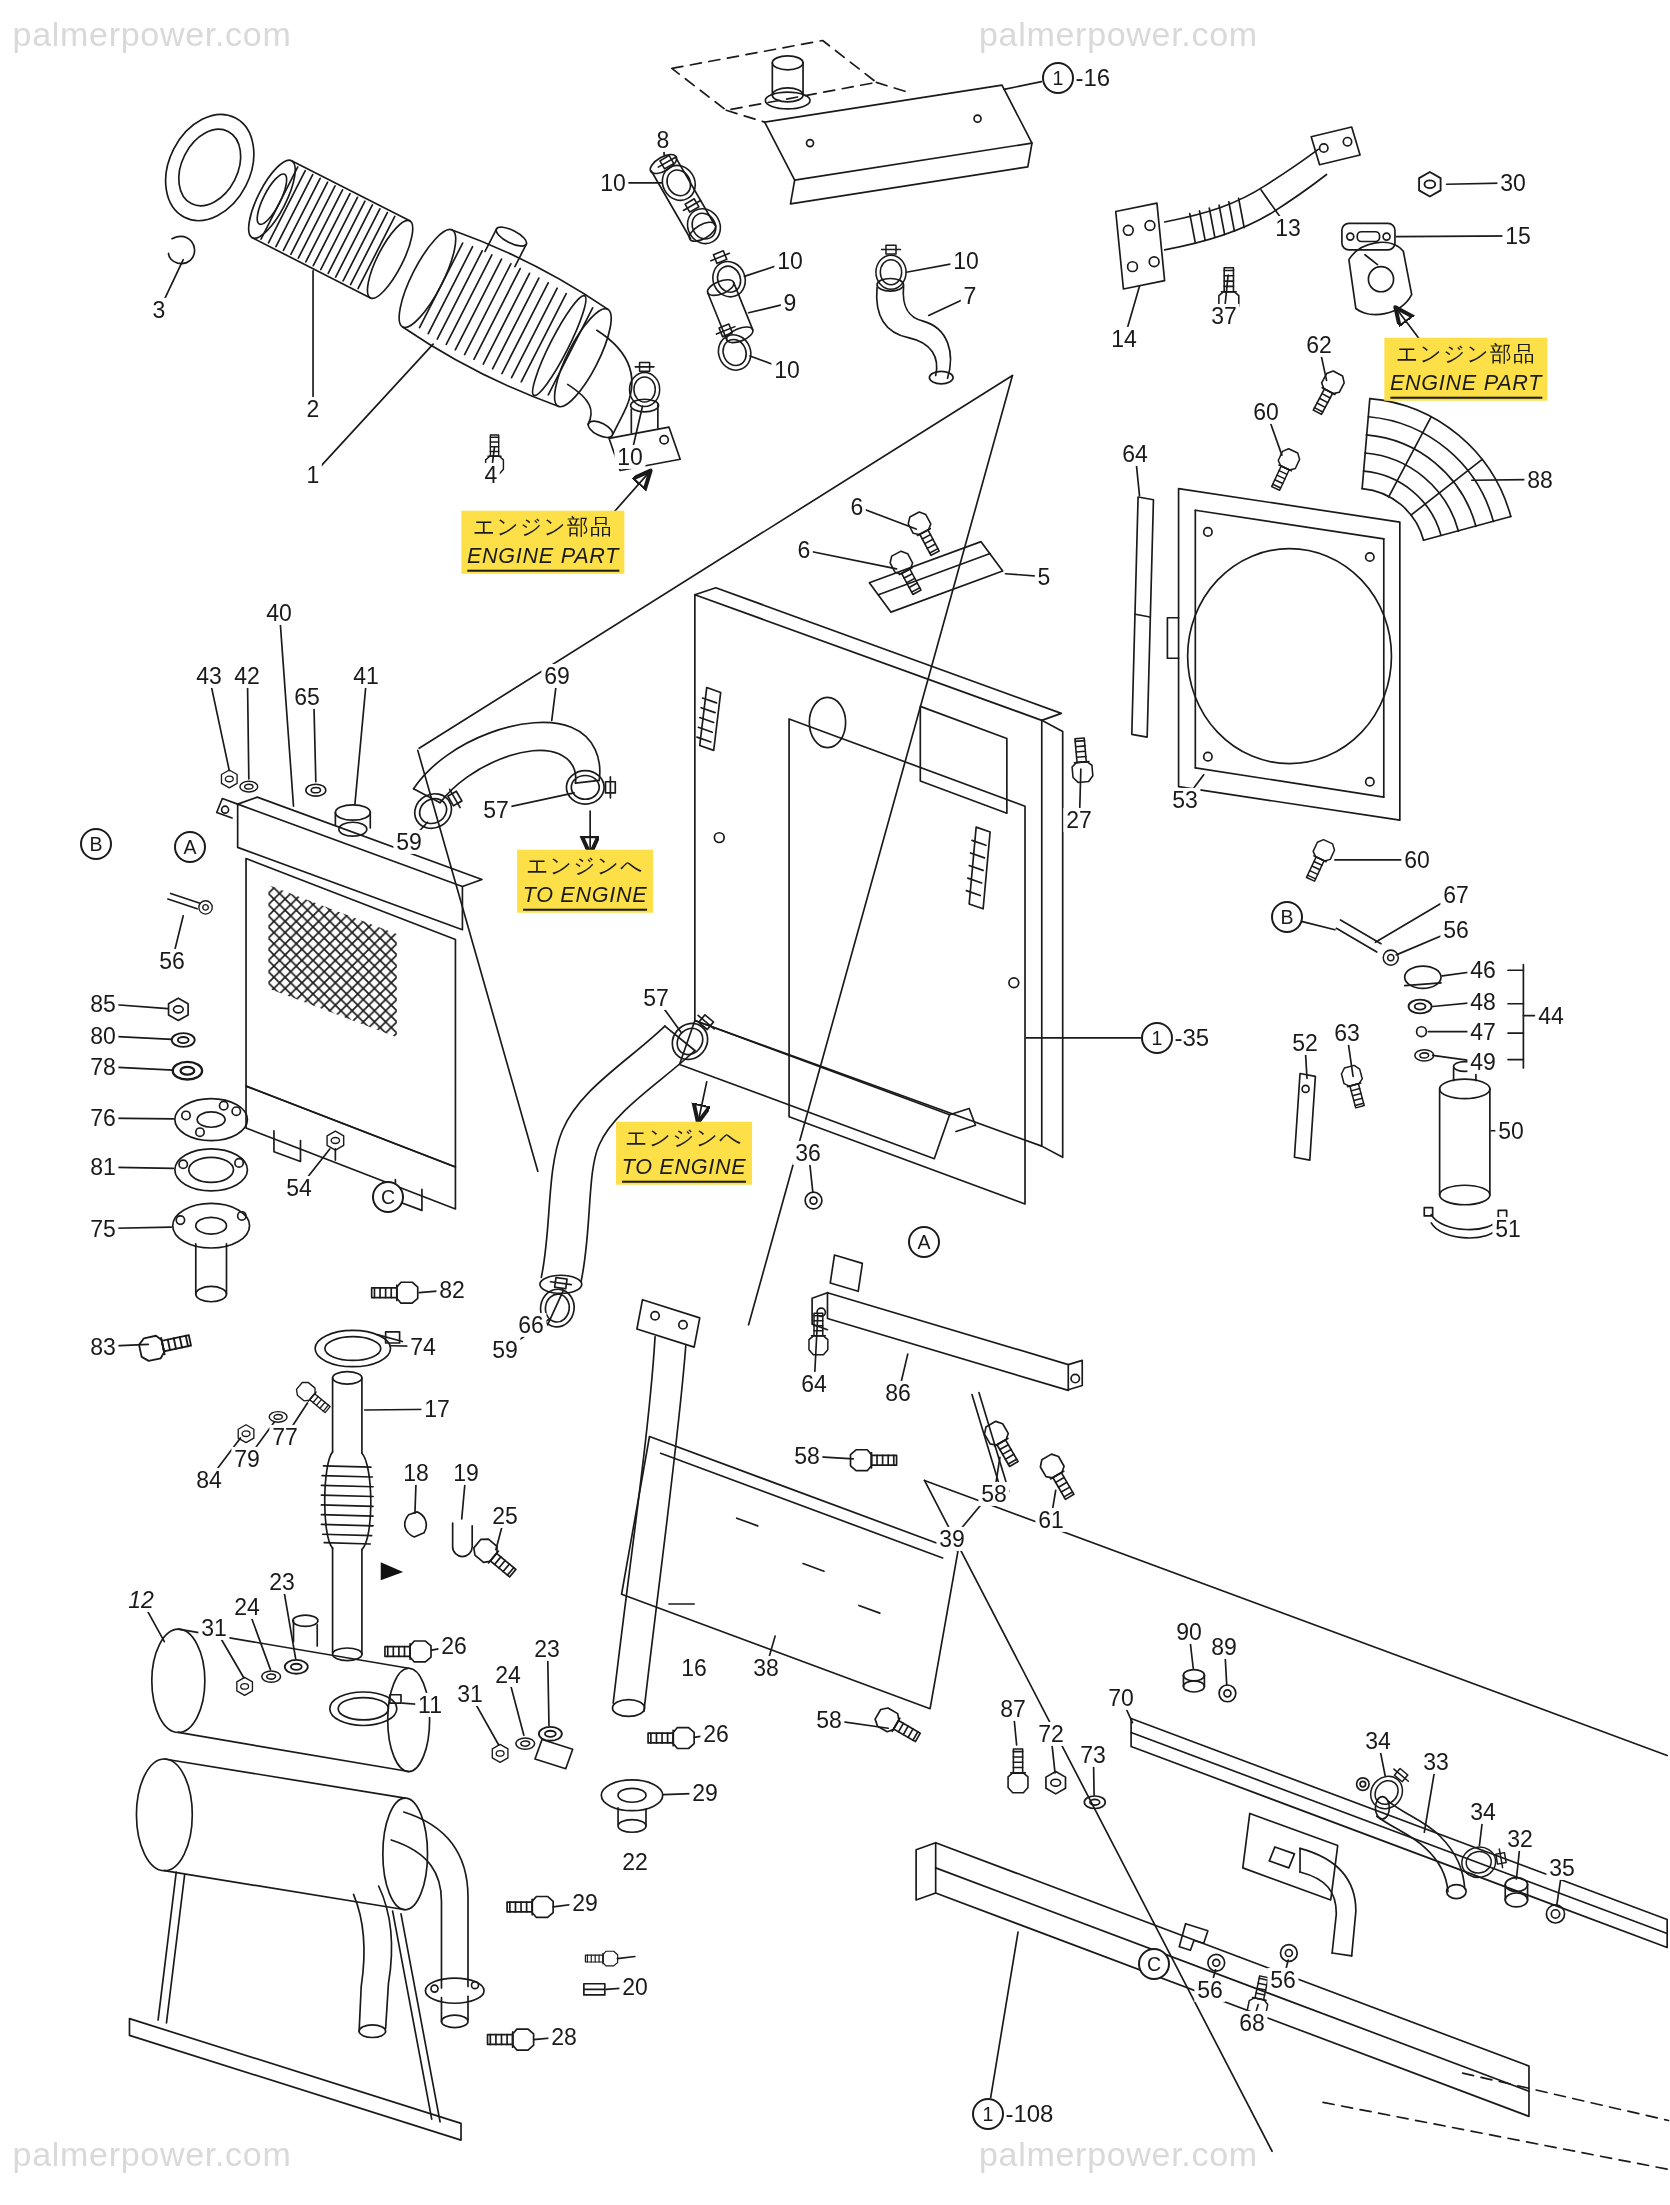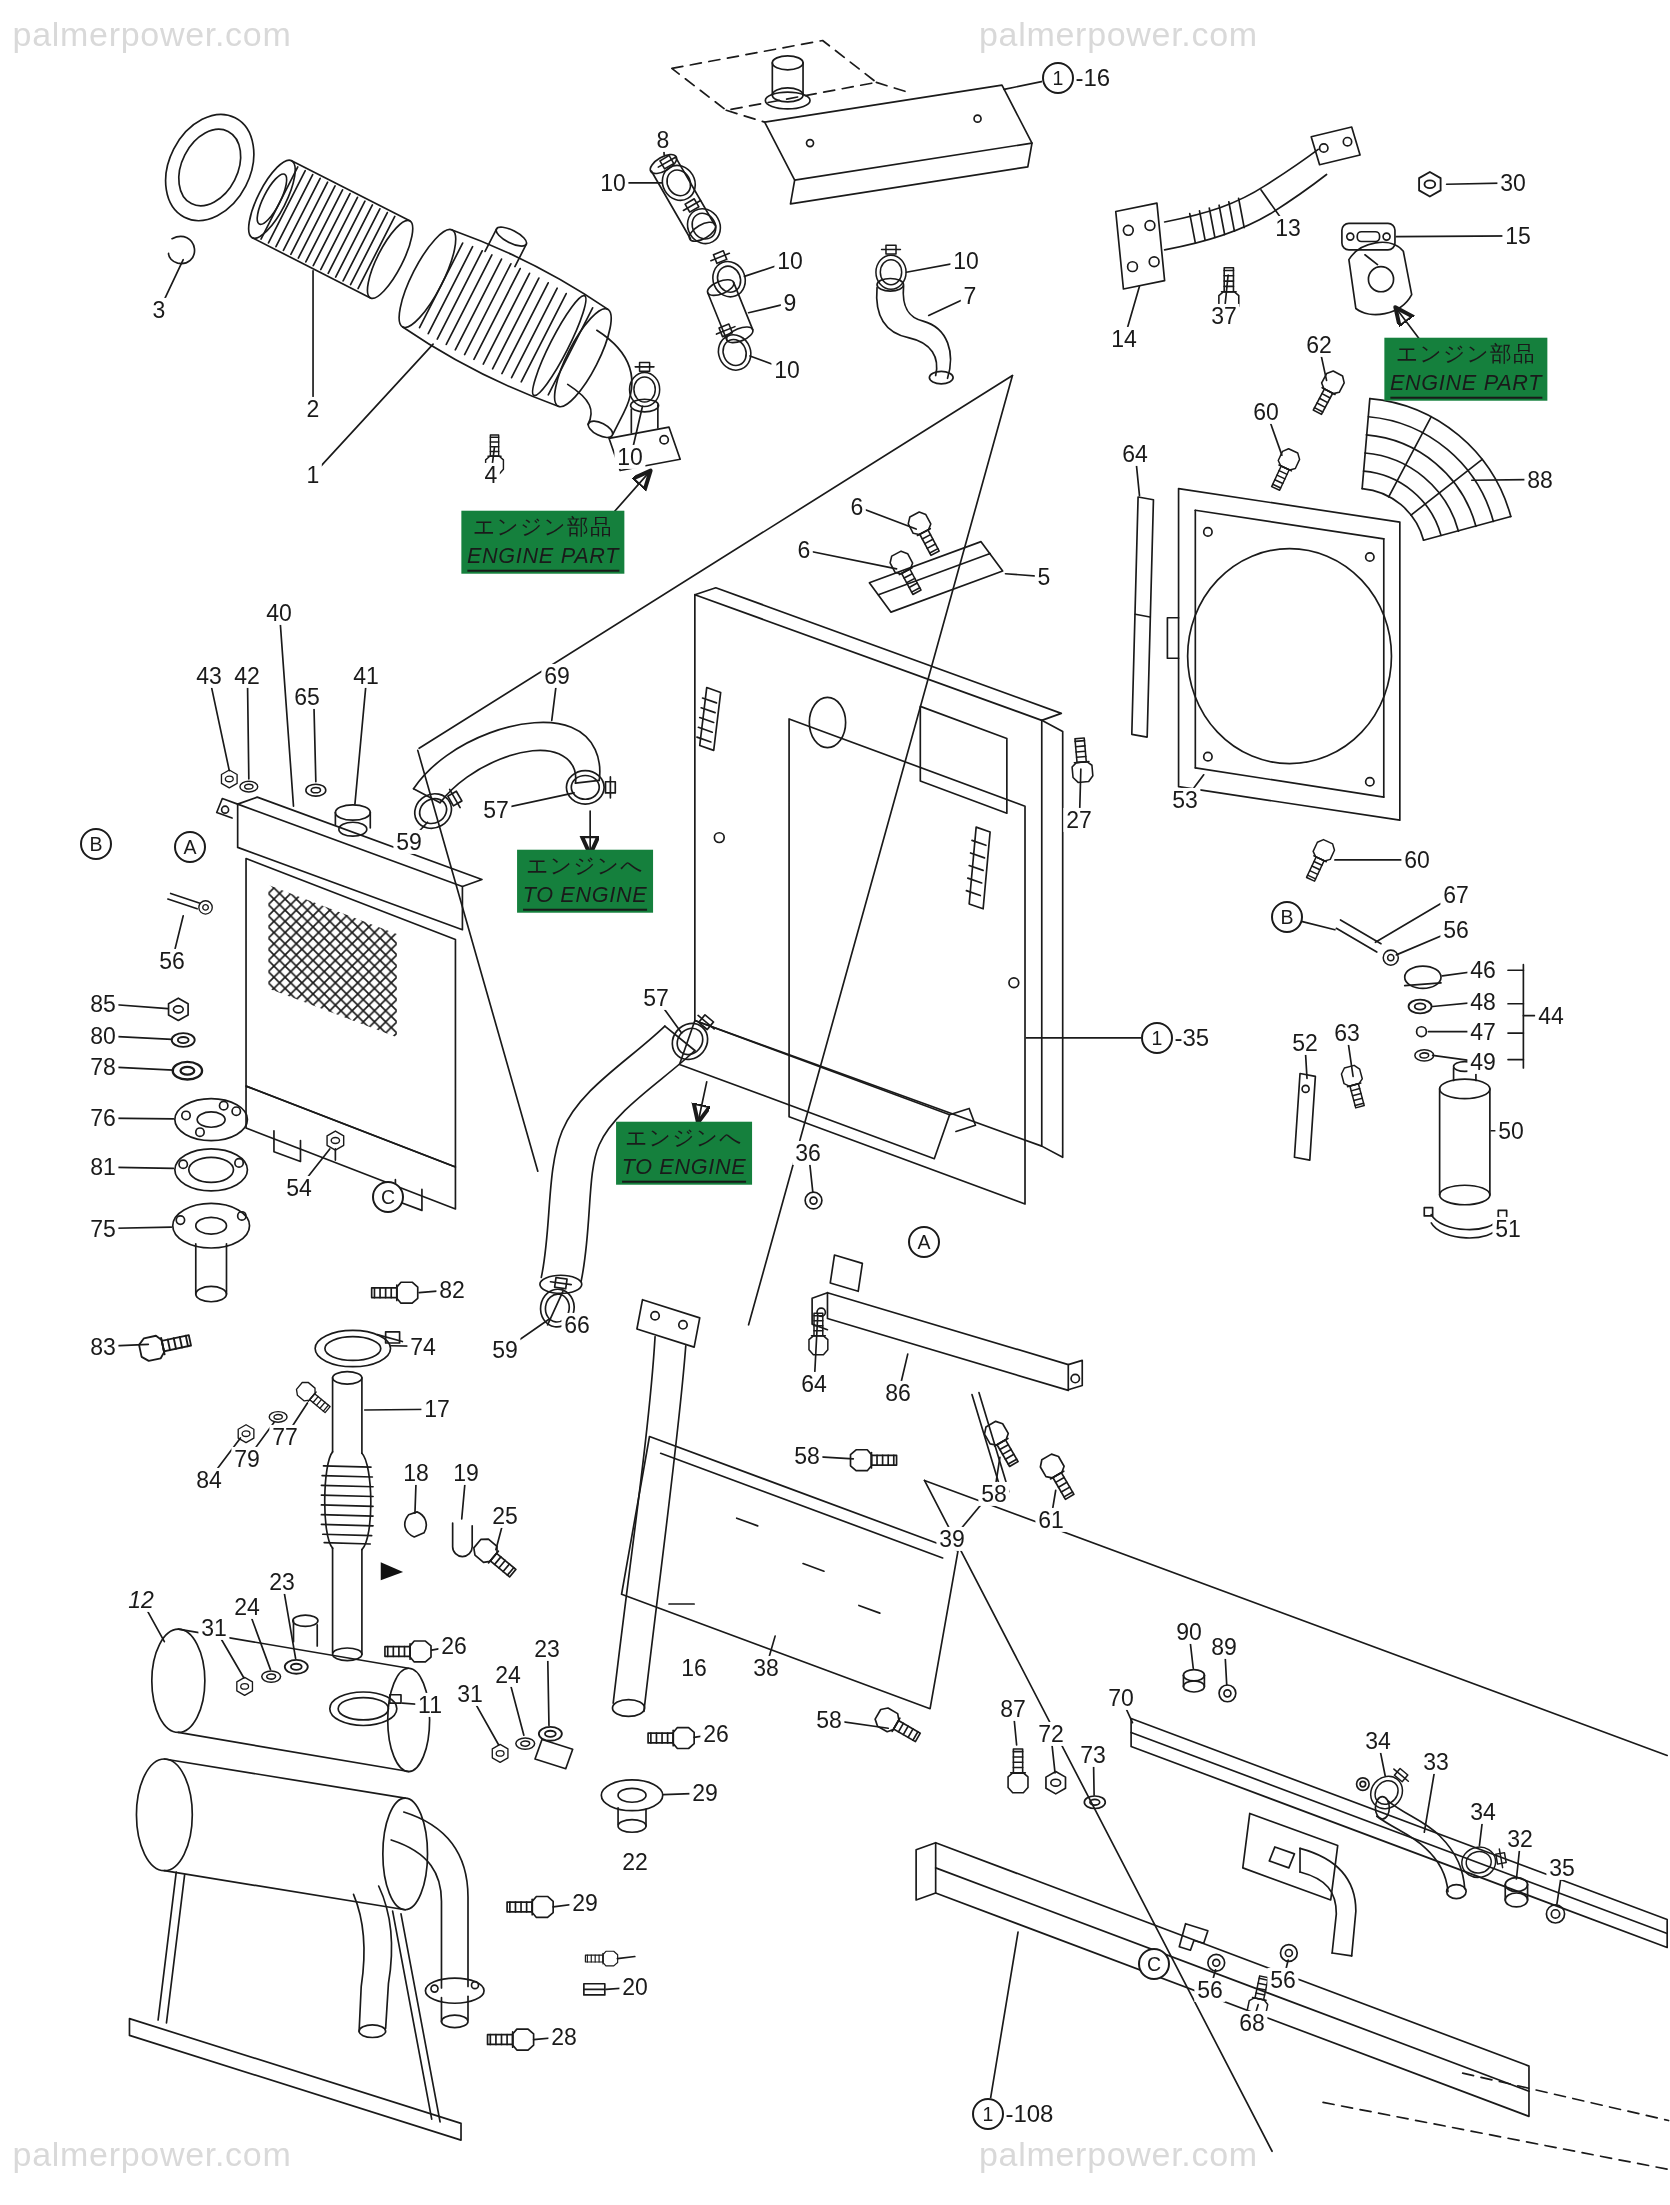--- a/index.html
+++ b/index.html
@@ -17,21 +17,21 @@
   .wm-bl{left:12.6px;top:2135px;} .wm-br{left:979px;top:2135px;}
   .part-label{position:absolute;transform:translate(-50%,-50%);font-size:23px;font-weight:500;
       background:#fff;padding:0 2.8px;line-height:1.05;white-space:nowrap;}
   .circ{position:absolute;width:32px;height:32px;border:2.1px solid #1a1a1a;border-radius:50%;
       background:#fff;display:flex;align-items:center;justify-content:center;
       font-size:19.5px;font-weight:500;box-sizing:border-box;transform:translate(-50%,-50%);}
   .asm{position:absolute;display:flex;align-items:center;transform:translate(-16px,-16px);background:#fff;}
   .asm .c{width:32px;height:32px;border:2.1px solid #1a1a1a;border-radius:50%;display:flex;
       align-items:center;justify-content:center;font-size:19.5px;font-weight:500;box-sizing:border-box;}
   .asm .sfx{font-size:24px;font-weight:500;margin-left:1.4px;white-space:nowrap;}
-  .jpen{position:absolute;transform:translate(-50%,-50%);text-align:center;background:#15803d;
+  .jpen{position:absolute;transform:translate(-50%,-50%);text-align:center;background:#fde047;
       padding:1.4px 5.6px;white-space:nowrap;}
   .jpen .jp{font-size:21.6px;letter-spacing:1.4px;display:block;}
   .jpen .en{font-size:21.6px;font-style:italic;display:inline-block;border-bottom:2.1px solid #1a1a1a;
       padding-bottom:1.4px;margin-top:1.4px;letter-spacing:0.7px;}
 </style>
 </head>
 <body>
 
 <div id="page">
 
@@ -714,21 +714,21 @@
     <div class="part-label" style="left: 452px; top: 1290px;">82</div>
     <div class="part-label" style="left: 423px; top: 1347px;">74</div>
     <div class="part-label" style="left: 103px; top: 1347px;">83</div>
     <div class="part-label" style="left: 814px; top: 1384px;">64</div>
     <div class="part-label" style="left: 898px; top: 1393px;">86</div>
     <div class="part-label" style="left: 209px; top: 1480px;">84</div>
     <div class="part-label" style="left: 247px; top: 1459px;">79</div>
     <div class="part-label" style="left: 285px; top: 1437px;">77</div>
     <div class="part-label" style="left: 437px; top: 1409px;">17</div>
     <div class="part-label" style="left: 505px; top: 1350px;">59</div>
-    <div class="part-label" style="left: 577px; top: 1325px; text-align: center;">66</div>
+    <div class="part-label" style="left: 531px; top: 1325px; text-align: center;">66</div>
     <div class="part-label" style="left: 807px; top: 1456px;">58</div>
     <div class="part-label" style="left: 994px; top: 1494px;">58</div>
     <div class="part-label" style="left: 952px; top: 1539px;">39</div>
     <div class="part-label" style="left: 1051px; top: 1520px;">61</div>
     <div class="part-label" style="left: 416px; top: 1473px;">18</div>
     <div class="part-label" style="left: 466px; top: 1473px;">19</div>
     <div class="part-label" style="left: 505px; top: 1516px;">25</div>
     <div class="part-label" style="left: 694px; top: 1668px;">16</div>
     <div class="part-label" style="left: 766px; top: 1668px;">38</div>
     <div class="part-label" style="left: 141px; top: 1600px; font-style: italic;">12</div>

